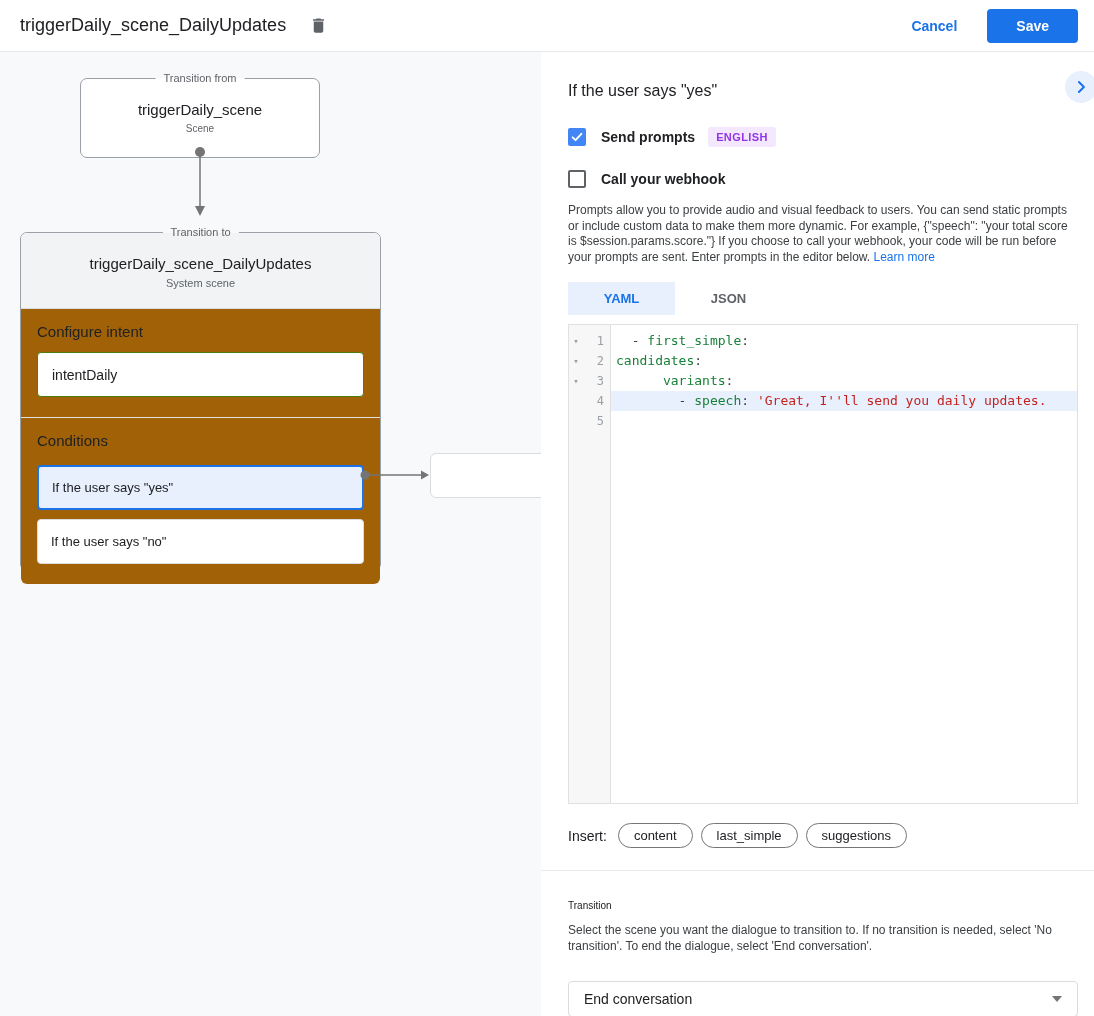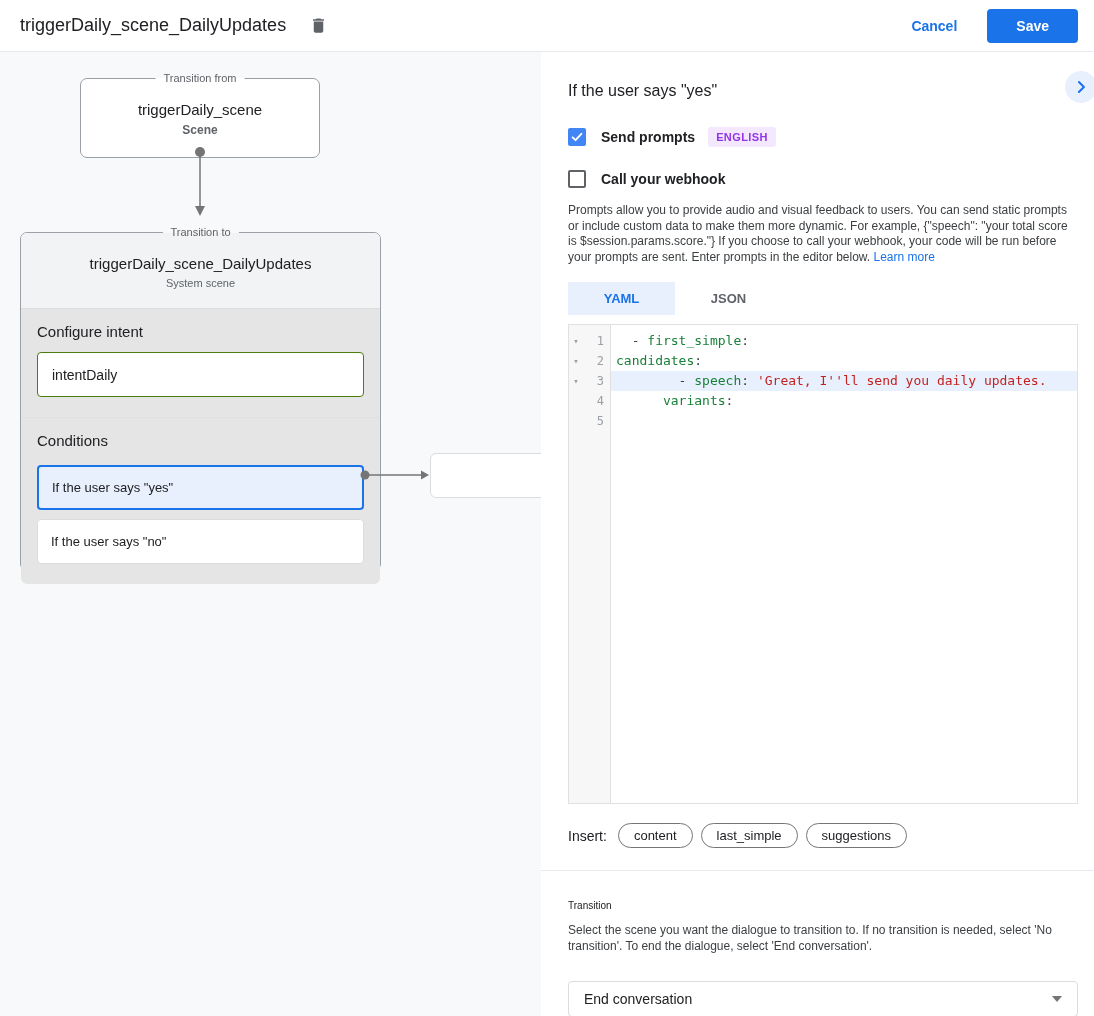--- a/index.html
+++ b/index.html
@@ -21,29 +21,29 @@
   .canvas { width:541px; background:#f8f9fa; position:relative; overflow:hidden; flex:none; }
   .panel { flex:1; background:#fff; position:relative; padding:0 16px 0 27px; }
 
   
   .node { position:absolute; border:1px solid #9aa0a6; border-radius:7px; background:#fff; }
   .node-legend { position:absolute; top:-7px; left:50%; transform:translateX(-50%);
     font-size:11px; color:#5f6368; padding:0 8px; white-space:nowrap; line-height:13px;
     background:linear-gradient(to bottom,#f8f9fa 50%,#ffffff 50%); }
   .from-node { left:80px; top:26px; width:240px; height:80px; text-align:center; }
   .from-node .node-title { font-size:15px; margin-top:22px; }
-  .from-node .node-sub { font-size:12px; color:#5f6368; margin-top:5px;font-weight:bold; }
+  .from-node .node-sub { font-size:10px; color:#5f6368; margin-top:5px; }
 
   .to-card { left:20px; top:180px; width:361px; height:339px; }
   .to-card .node-legend { background:linear-gradient(to bottom,#f8f9fa 50%,#f1f3f4 50%);text-align:right; }
   .card-header { height:76px; background:#f1f3f4; border-bottom:1px solid #dadce0;
     border-radius:6px 6px 0 0; text-align:center; }
   .card-header .node-title { font-size:15px; padding-top:22px; }
   .card-header .node-sub { font-size:11px; color:#5f6368; margin-top:5px; }
-  .card-body { background:#e5e5e5; border-radius:0 0 6px 6px; }
+  .card-body { background:#a16207; border-radius:0 0 6px 6px; }
   .card-section { padding:14px 16px 20px 16px; }
   .section-label { font-size:15px; color:#202124; }
   .intent-box { margin-top:12px; height:45px; border:1px solid #4d7c0f; border-radius:4px;
     background:#fff; display:flex; align-items:center; padding-left:14px; font-size:14px; }
   .card-divider { height:1px; background:#e0e0e0; }
   .cond-box { margin-top:9px; height:45px; border:1px solid #dadce0; border-radius:4px;
     background:#fff; display:flex; align-items:center; padding-left:13px; font-size:13px; cursor:pointer; }
   .cond-box.selected { border:2px solid #1a73e8; background:#e8f0fe; margin-top:16px; }
   .diagram-arrow { position:absolute; }
   .target-node { position:absolute; left:430px; top:401px; width:118px; height:45px;
@@ -209,22 +209,22 @@
             <span class="lnum">4</span>
           </div>
           <div class="gutter-line">
             <span class="fold"></span>
             <span class="lnum">5</span>
           </div>
         </div>
       <div class="code-area" id="code-lines">
           <div class="code-line"><span class="tok-plain">  - </span><span class="tok-key">first_simple</span><span class="tok-plain">:</span></div>
           <div class="code-line"><span class="tok-key">candidates</span><span class="tok-plain">:</span></div>
+          <div class="code-line"><span class="tok-plain">      </span><span class="tok-key">variants</span><span class="tok-plain">:</span></div>
           <div class="code-line hl"><span class="tok-plain">        - </span><span class="tok-key">speech</span><span class="tok-plain">: </span><span class="tok-str">'Great, I''ll send you daily updates.</span></div>
-          <div class="code-line"><span class="tok-plain">      </span><span class="tok-key">variants</span><span class="tok-plain">:</span></div>
           <div class="code-line"></div>
         </div>
     </div>
 
     <div class="insert-row">
       <span class="insert-label">Insert:</span>
       <button class="chip">content</button>
       <button class="chip">last_simple</button>
       <button class="chip">suggestions</button>
     </div>

